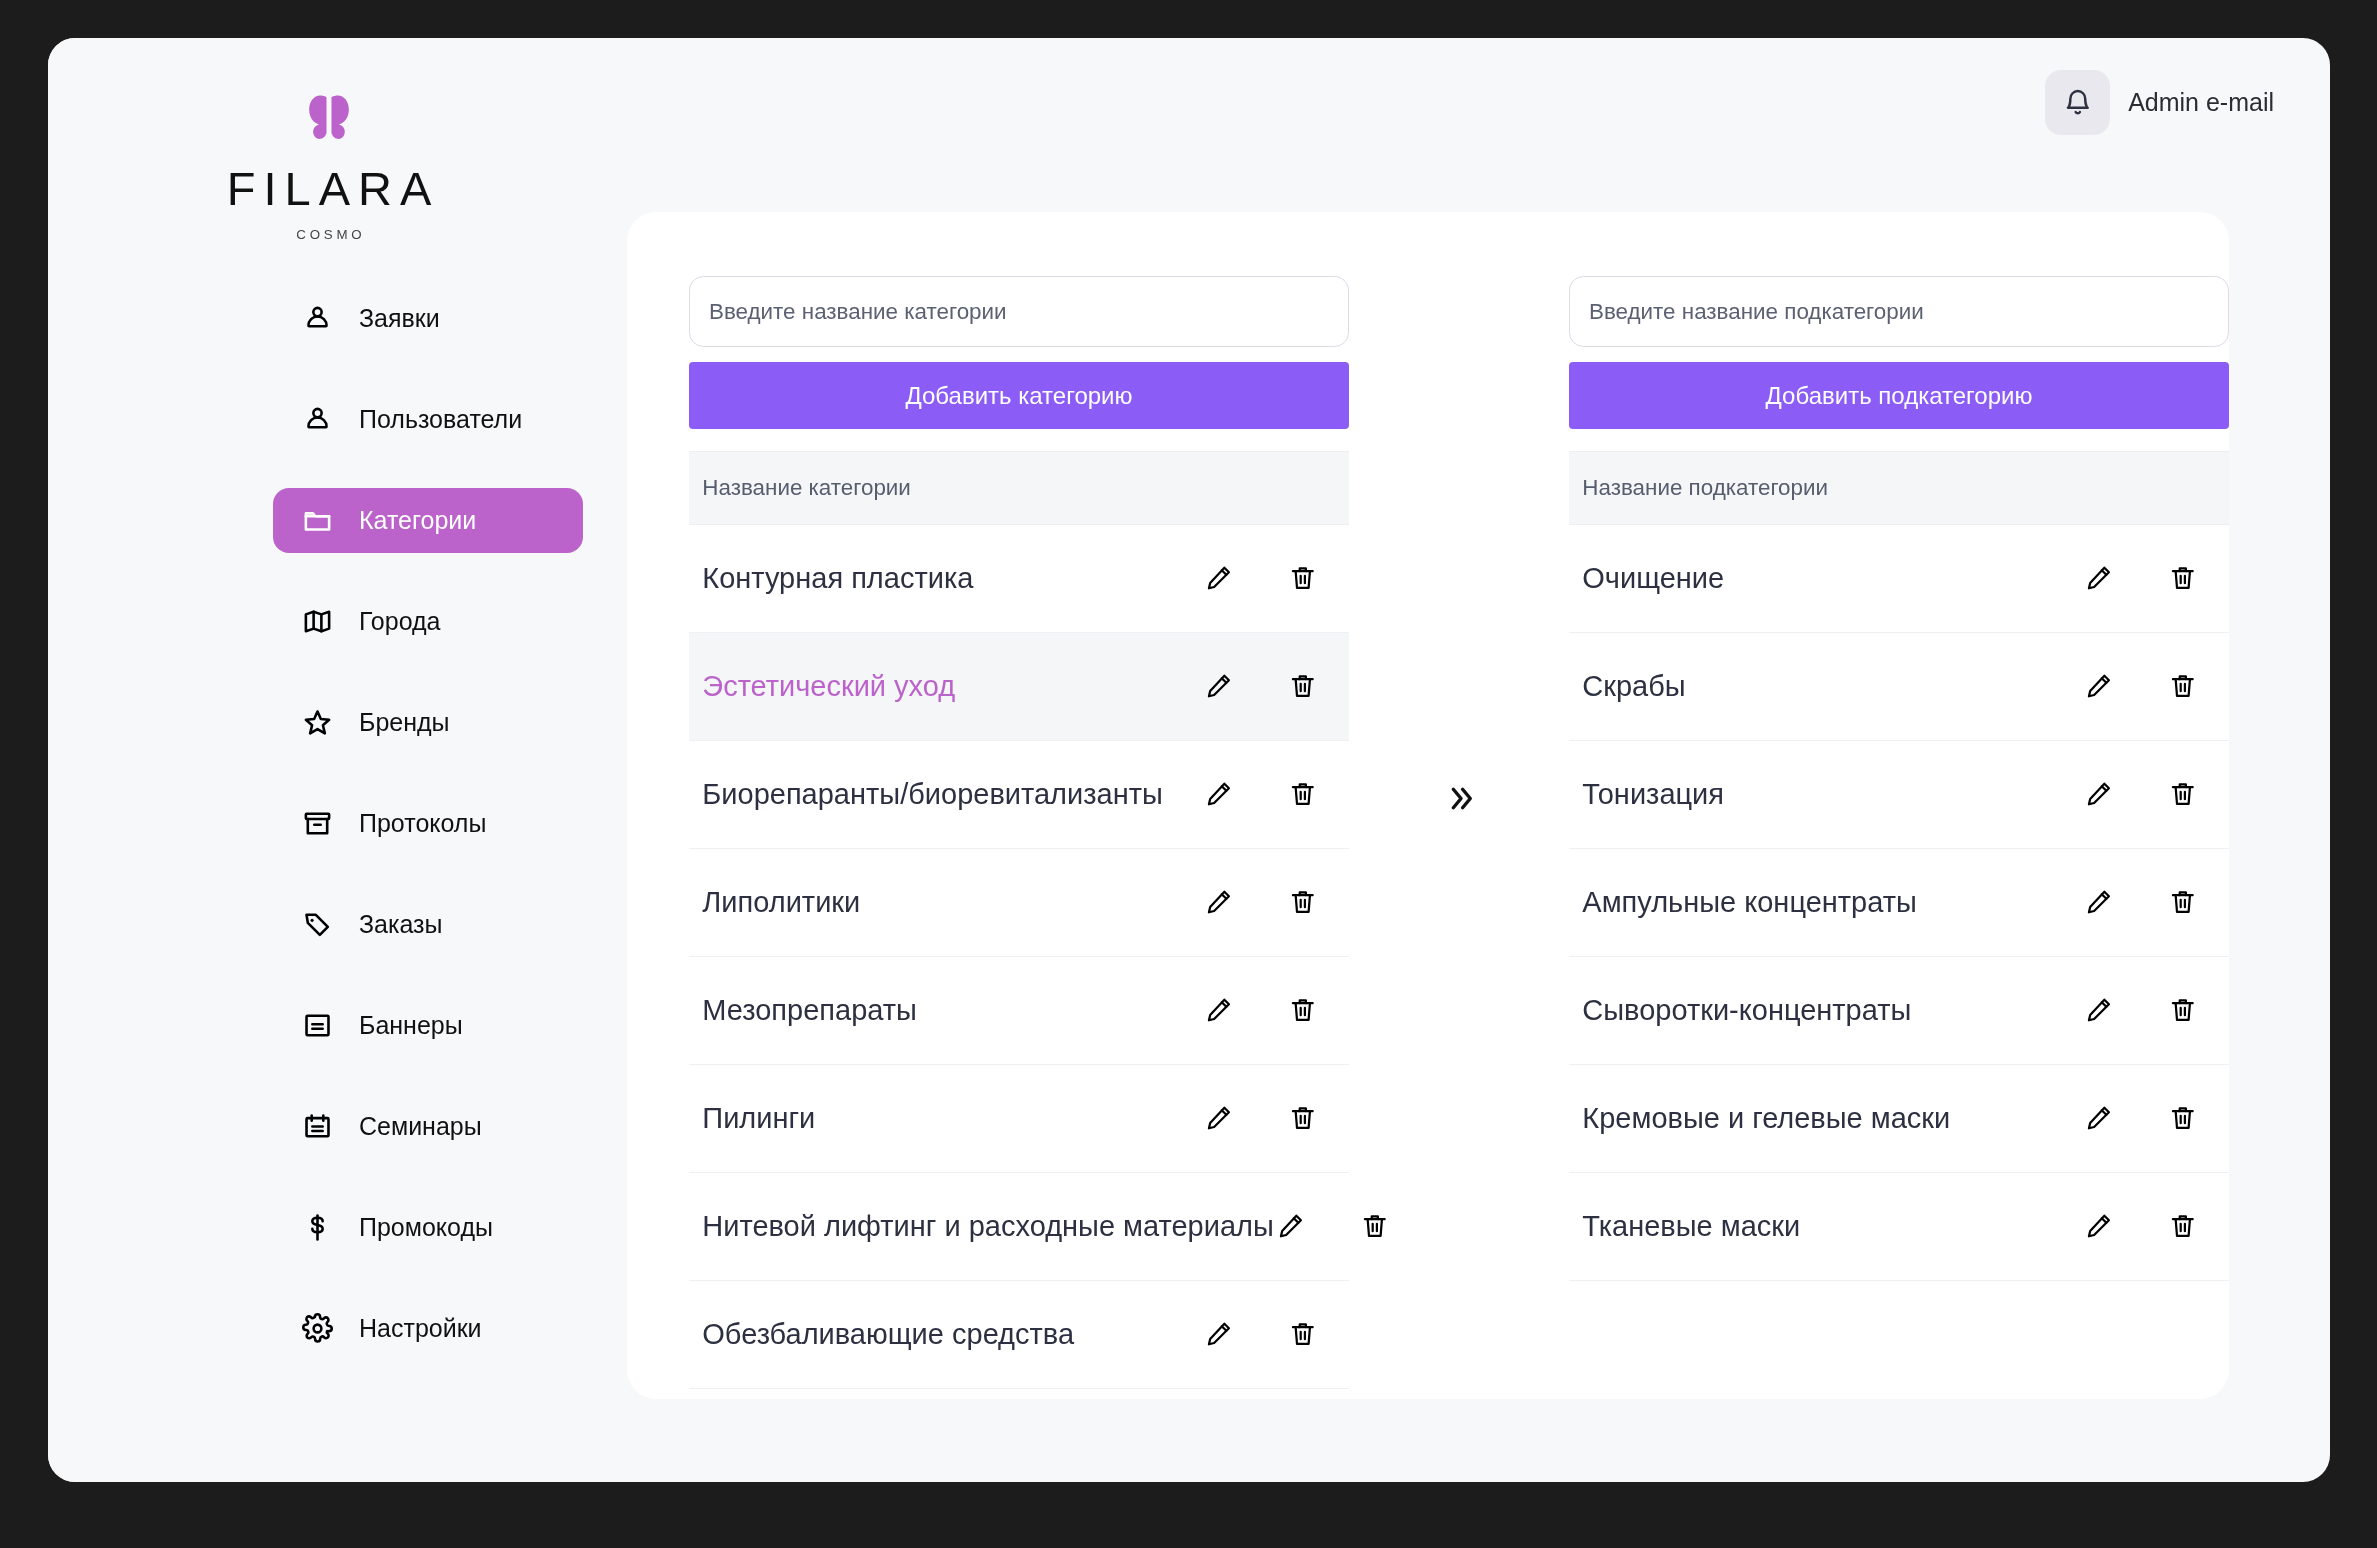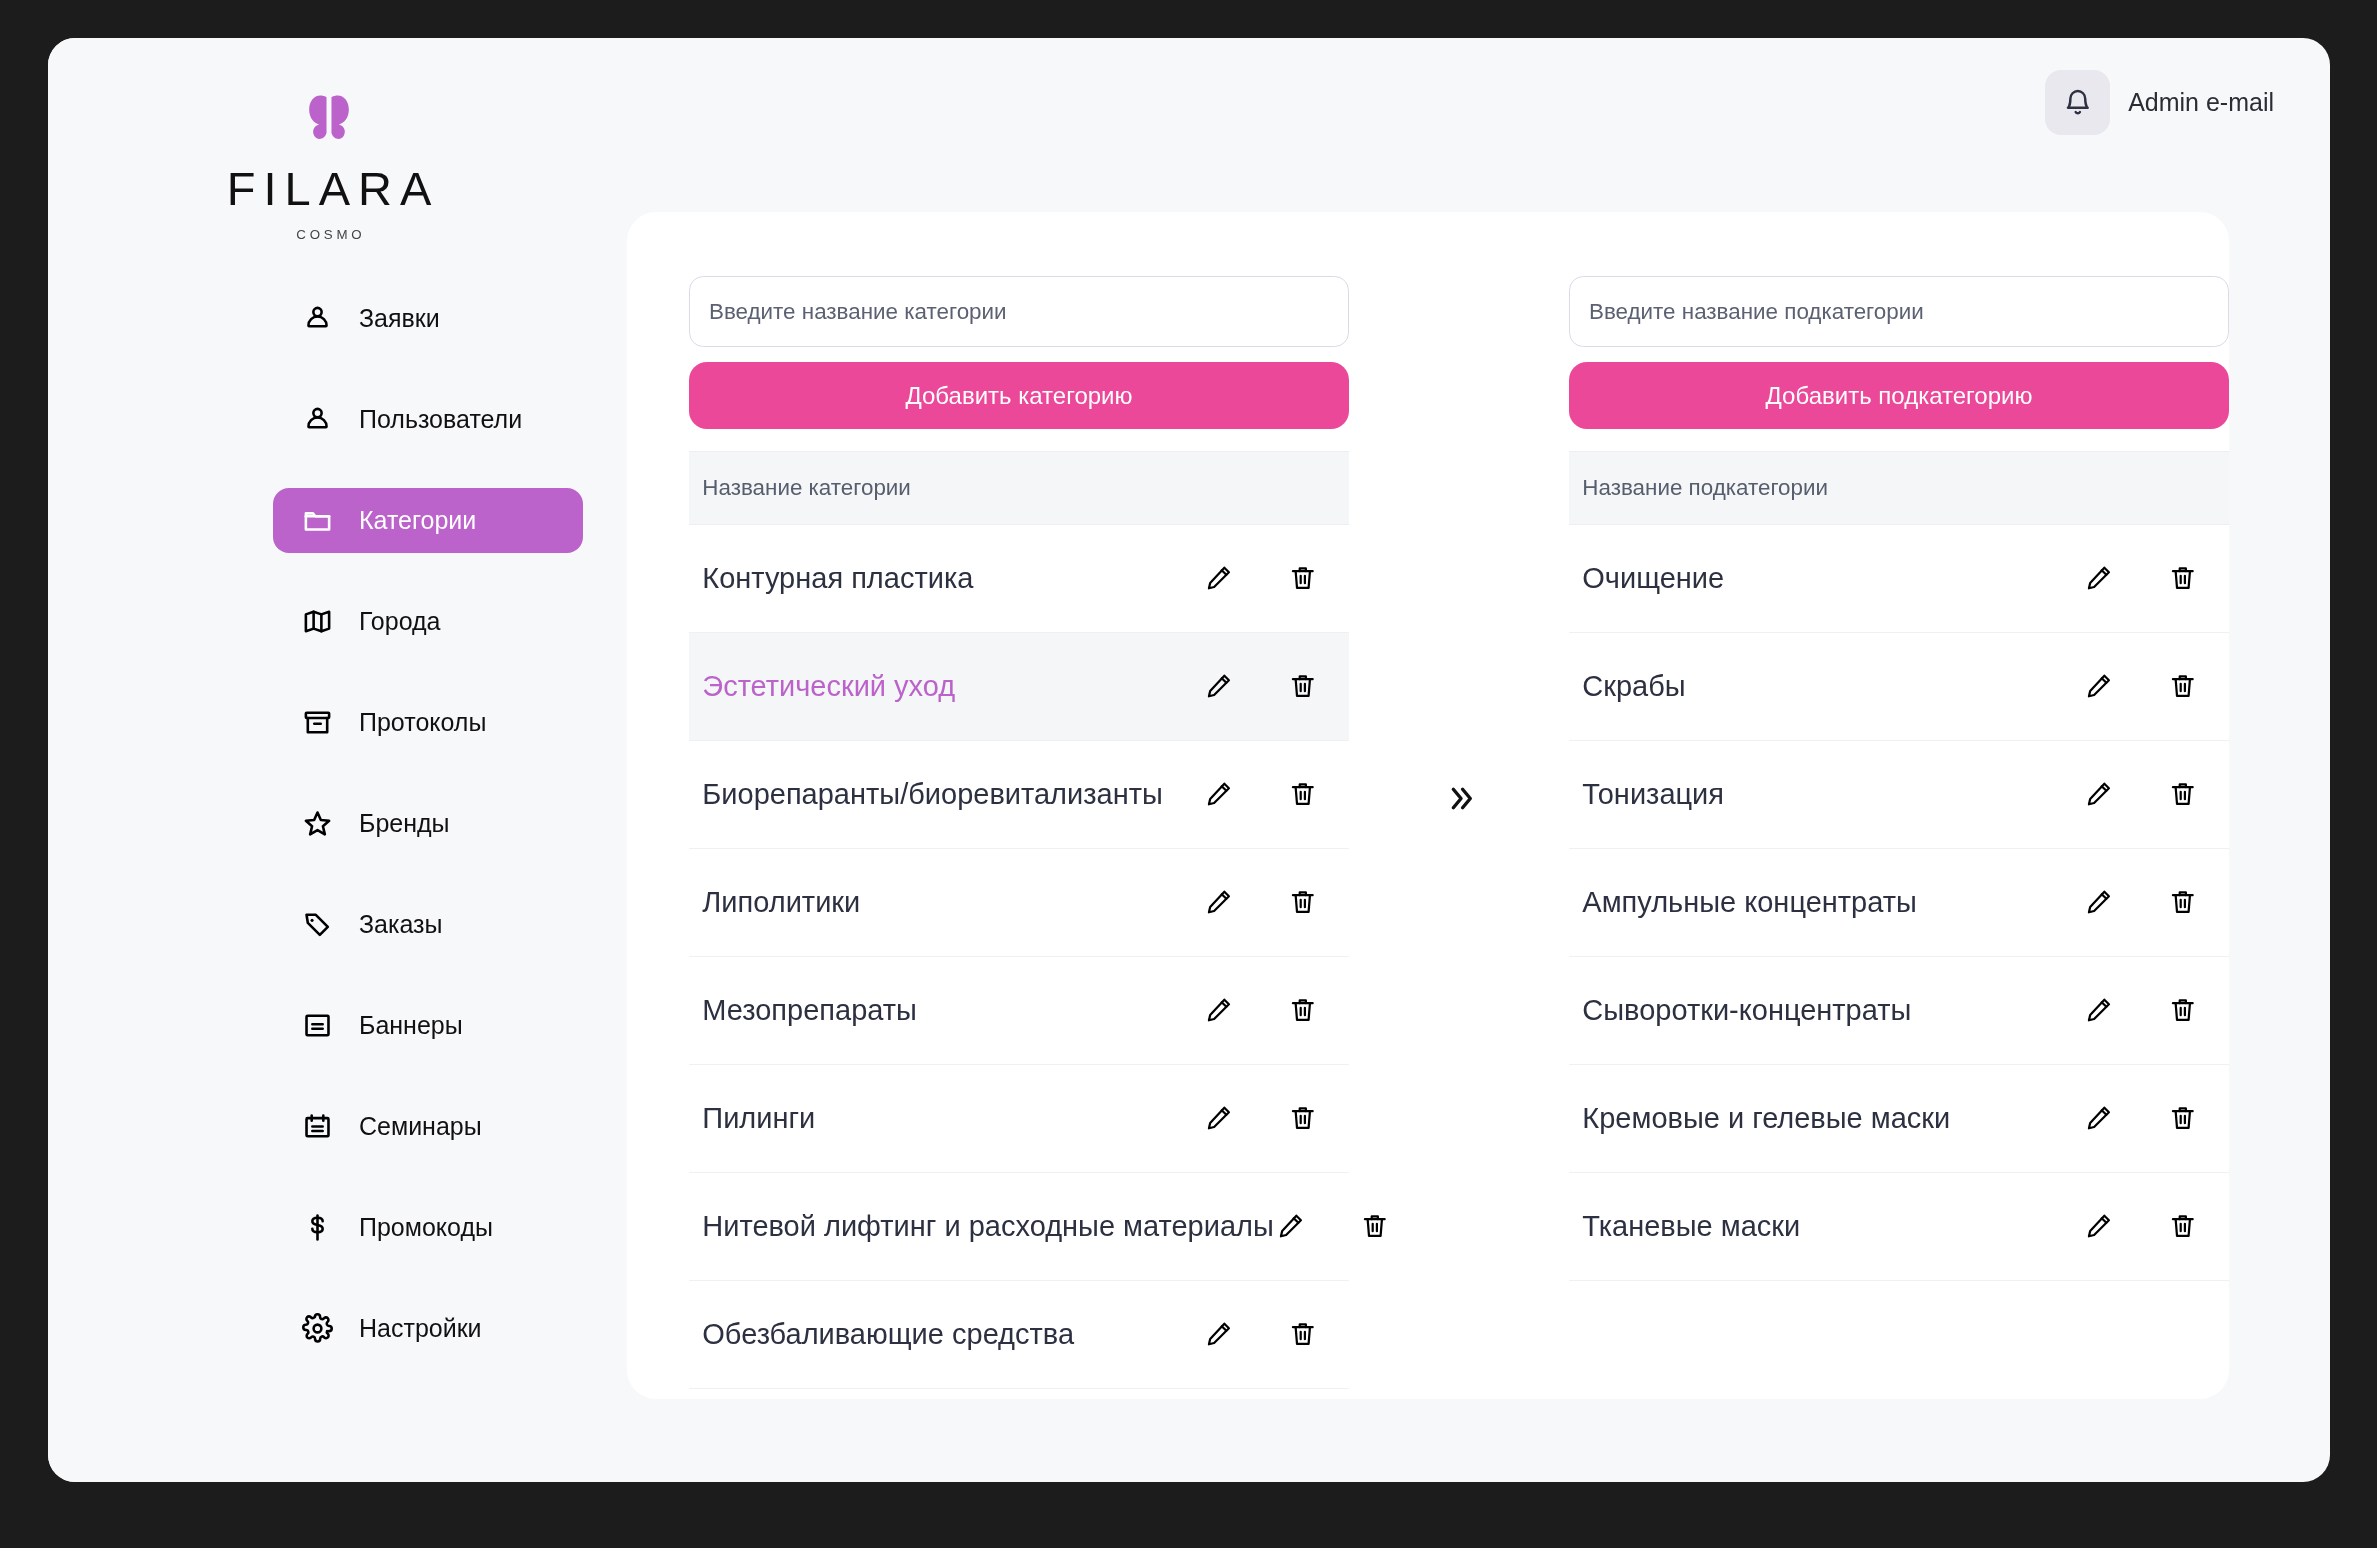--- a/index.html
+++ b/index.html
@@ -156,22 +156,22 @@
     padding: 0 19px;
     outline: none;
   }
   .name-input::placeholder { color: #5b6172; }
 
   .add-button {
     width: 100%;
     height: 67px;
     margin-top: 15.3px;
     border: none;
-    border-radius: 18px;
-    background: #ec4899;
+    border-radius: 4px;
+    background: #8b5cf6;
     color: #ffffff;
     font-family: "Liberation Sans", sans-serif;
     font-size: 24px;
     cursor: pointer;
   }
 
   .list-head {
     margin-top: 21.4px;
     height: 74px;
     background: #f5f6f8;
@@ -267,35 +267,35 @@
               <path d="M3 6.5 9 4.5l6 2 6-2v13l-6 2-6-2-6 2z"></path>
               <path d="M9 4.5v13M15 6.5v13"></path>
             </svg>
         </span>
         <span class="nav-label">Города</span>
       </div>
 
       <div class="nav-item">
         <span class="nav-icon">
           <svg viewBox="0 0 24 24" fill="none" stroke="currentColor" stroke-width="2" stroke-linecap="round" stroke-linejoin="round">
+              <path d="M12 3.5 14.6 9.3 21 9.9l-4.8 4.2 1.5 6.3L12 17.1 6.3 20.4l1.5-6.3L3 9.9l6.4-.6z"></path>
+            </svg>
+        </span>
+        <span class="nav-label">Бренды</span>
+      </div>
+
+      <div class="nav-item">
+        <span class="nav-icon">
+          <svg viewBox="0 0 24 24" fill="none" stroke="currentColor" stroke-width="2" stroke-linecap="round" stroke-linejoin="round">
               <rect x="3" y="4.5" width="18" height="4" rx="0.6"></rect>
               <path d="M4.5 8.5v11h15v-11"></path>
               <path d="M9.5 13h5"></path>
             </svg>
         </span>
         <span class="nav-label">Протоколы</span>
-      </div>
-
-      <div class="nav-item">
-        <span class="nav-icon">
-          <svg viewBox="0 0 24 24" fill="none" stroke="currentColor" stroke-width="2" stroke-linecap="round" stroke-linejoin="round">
-              <path d="M12 3.5 14.6 9.3 21 9.9l-4.8 4.2 1.5 6.3L12 17.1 6.3 20.4l1.5-6.3L3 9.9l6.4-.6z"></path>
-            </svg>
-        </span>
-        <span class="nav-label">Бренды</span>
       </div>
 
       <div class="nav-item">
         <span class="nav-icon">
           <svg viewBox="0 0 24 24" fill="none" stroke="currentColor" stroke-width="2" stroke-linecap="round" stroke-linejoin="round">
               <path d="M3.5 4.5h7.2l9.3 9.3-6.2 6.2-9.3-9.3z"></path>
               <circle cx="7.8" cy="8.8" r="1.2" fill="currentColor" stroke="none"></circle>
             </svg>
         </span>
         <span class="nav-label">Заказы</span>

